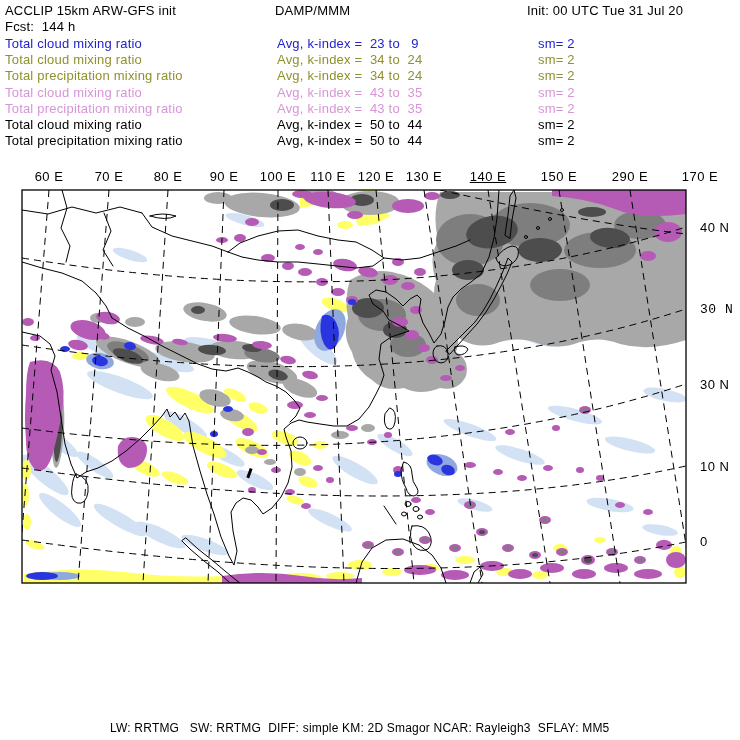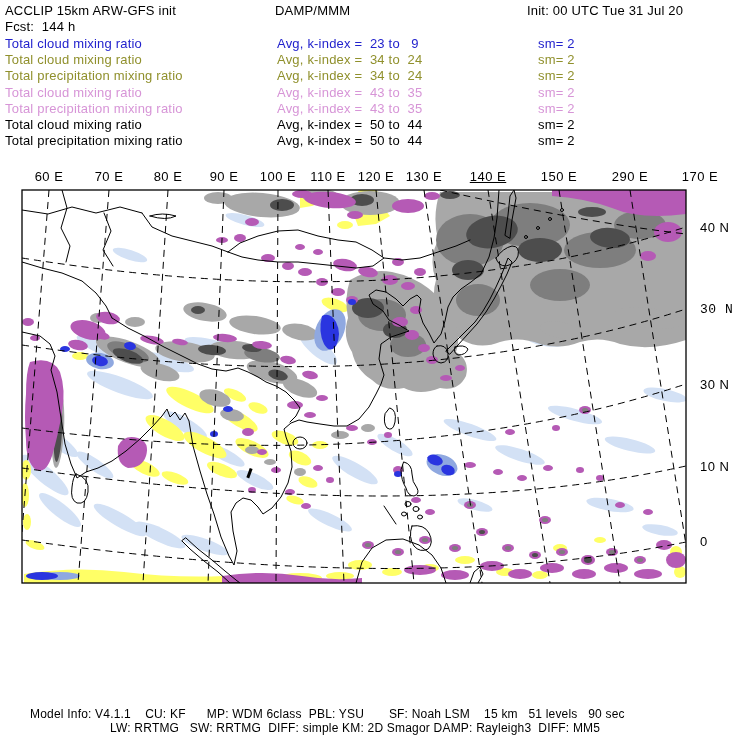--- a/index.html
+++ b/index.html
@@ -466,15 +466,14 @@
         <path class="coast" d="M112 318 L128 328 L146 337 L164 347 L182 356 L198 364 L212 369 L226 371 L238 368 L248 372 L258 377 L266 382 L276 386 L286 392 L294 400 L300 408 L296 416 L290 422"></path>
       </g>
 
       <g>
         <rect x="248" y="468" width="3" height="10" transform="rotate(20 249 473)" fill="#000"></rect>
       </g>
     </g>
     <rect class="frame" x="22" y="190" width="664" height="393"></rect>
   </svg>
 
-  <div class="abs foot" style="left:30px;top:707px;">Model Info: V4.1.1    CU: KF      MP: WDM 6class  PBL: YSU       SF: Noah LSM    15 km   51 levels   90 sec</div>
-  <div class="abs foot" style="left:110px;top:721px;">LW: RRTMG   SW: RRTMG  DIFF: simple KM: 2D Smagor DAMP: Rayleigh3  DIFF: MM5</div>
+  <div class="abs foot" style="left:110px;top:721px;">LW: RRTMG   SW: RRTMG  DIFF: simple KM: 2D Smagor NCAR: Rayleigh3  SFLAY: MM5</div>
 </div>
 
 </body></html>

